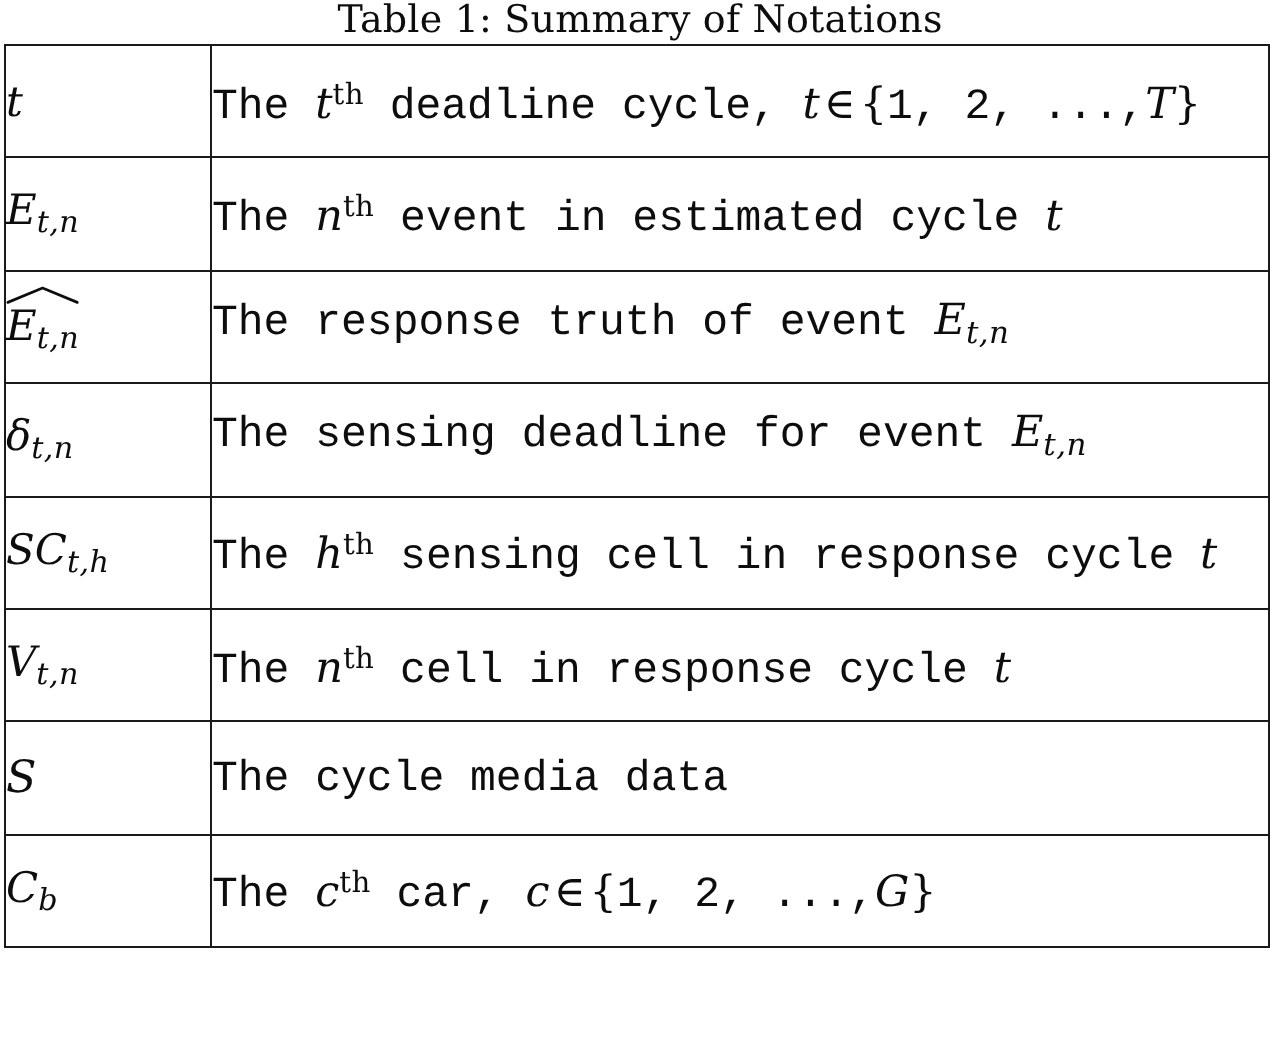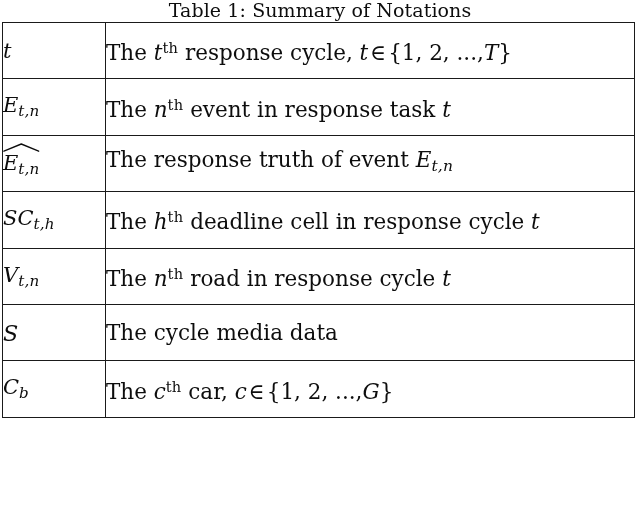--- a/index.html
+++ b/index.html
@@ -61,20 +61,21 @@
     line-height: 26px;
     white-space: nowrap;
   }
   
   .mi {
     font-style: italic;
     font-family: "DejaVu Serif", "Liberation Serif", serif;
   }
   .mup {
     font-style: normal;
+    font-family: Liberation Mono, monospace;
   }
   .sub {
     font-style: italic;
     font-size: 0.72em;
     vertical-align: -0.28em;
     letter-spacing: 0.2px;
   }
   .sup {
     font-size: 0.68em;
     vertical-align: 0.48em;
@@ -119,66 +120,74 @@
   <div class="caption">Table 1: Summary of Notations</div>
 
   <table class="notation">
     <tbody>
 
       <tr>
         <td class="sym">
           <span class="mi">t</span>
         </td>
         <td class="desc">
-          <span class="mup">The </span><span class="mi">t</span><span class="sup">th</span><span class="mup"> response cycle, </span><span class="mi">t</span><span class="op">∈</span><span class="setbrace">{</span><span class="mup">1, 2, ...,</span><span class="mi">T</span><span class="setbrace">}</span>
+          <span class="mup">The </span><span class="mi">t</span><span class="sup">th</span><span class="mup"> deadline cycle, </span><span class="mi">t</span><span class="op">∈</span><span class="setbrace">{</span><span class="mup">1, 2, ...,</span><span class="mi">T</span><span class="setbrace">}</span>
         </td>
       </tr>
 
       <tr>
         <td class="sym">
           <span class="mi">E</span><span class="sub">t,n</span>
         </td>
         <td class="desc">
-          <span class="mup">The </span><span class="mi">n</span><span class="sup">th</span><span class="mup"> event in response task </span><span class="mi">t</span>
+          <span class="mup">The </span><span class="mi">n</span><span class="sup">th</span><span class="mup"> event in estimated cycle </span><span class="mi">t</span>
         </td>
       </tr>
 
       <tr>
         <td class="sym">
           <span class="hatwrap">
             <span class="hatline">
               <svg viewBox="0 0 40 9" preserveAspectRatio="none">
                 <path d="M1 8.2 L20 1 L39 8.2" fill="none" stroke="#0d0d0d" stroke-width="1.4" stroke-linecap="round" stroke-linejoin="round"></path>
               </svg>
             </span>
             <span class="mi">E</span><span class="sub">t,n</span>
           </span>
         </td>
         <td class="desc">
           <span class="mup">The response truth of event </span><span class="mi">E</span><span class="sub">t,n</span>
         </td>
       </tr>
 
+      <tr>
+        <td class="sym">
+          <span class="mi">δ</span><span class="sub">t,n</span>
+        </td>
+        <td class="desc">
+          <span class="mup">The sensing deadline for event </span><span class="mi">E</span><span class="sub">t,n</span>
+        </td>
+      </tr>
 
       <tr>
         <td class="sym">
           <span class="mi">SC</span><span class="sub">t,h</span>
         </td>
         <td class="desc">
-          <span class="mup">The </span><span class="mi">h</span><span class="sup">th</span><span class="mup"> deadline cell in response cycle </span><span class="mi">t</span>
+          <span class="mup">The </span><span class="mi">h</span><span class="sup">th</span><span class="mup"> sensing cell in response cycle </span><span class="mi">t</span>
         </td>
       </tr>
 
 
       <tr>
         <td class="sym">
           <span class="mi">V</span><span class="sub">t,n</span>
         </td>
         <td class="desc">
-          <span class="mup">The </span><span class="mi">n</span><span class="sup">th</span><span class="mup"> road in response cycle </span><span class="mi">t</span>
+          <span class="mup">The </span><span class="mi">n</span><span class="sup">th</span><span class="mup"> cell in response cycle </span><span class="mi">t</span>
         </td>
       </tr>
 
       <tr>
         <td class="sym">
           <span class="cal">S</span>
         </td>
         <td class="desc">
           <span class="mup">The cycle media data</span>
         </td>

